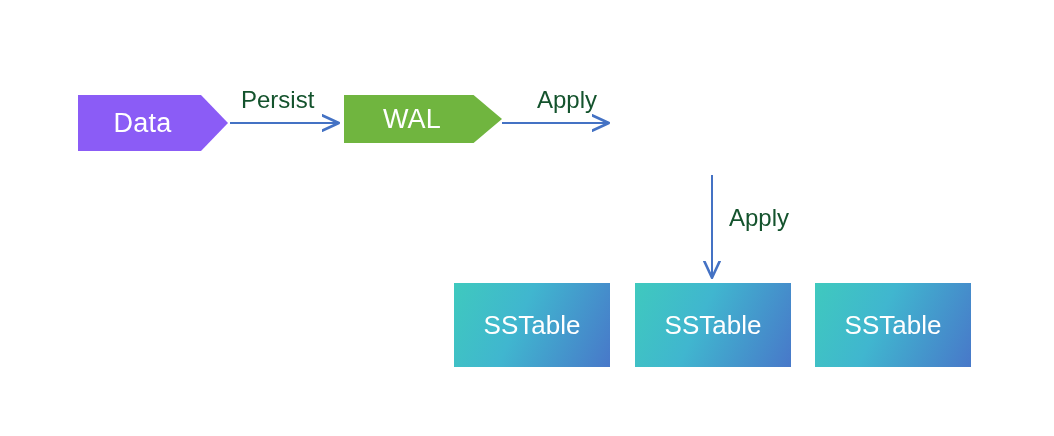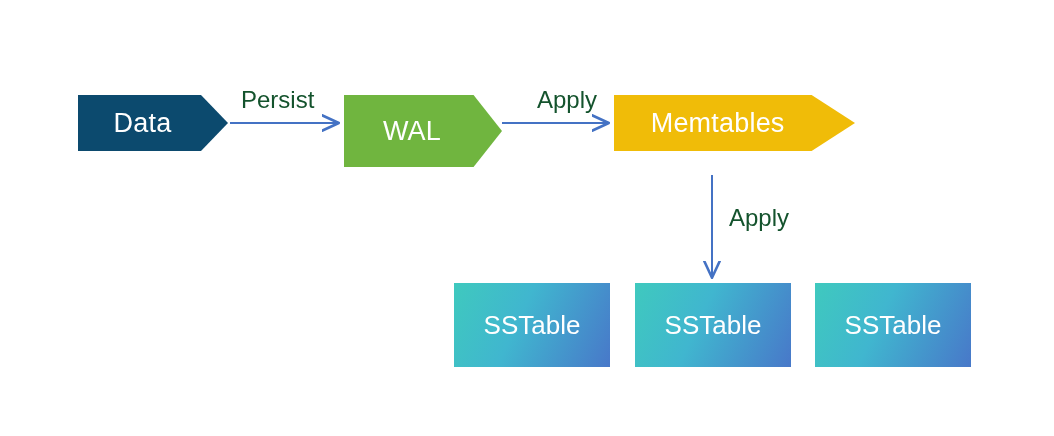--- a/index.html
+++ b/index.html
@@ -39,27 +39,27 @@
   .chevron .chv-label {
     position: relative;
     left: -7%;
   }
 
   #shape-data {
     left: 78px;
     top: 95px;
     width: 150px;
     height: 56px;
-    background: #0c4a6e;
+    background: #8b5cf6;
   }
   #shape-wal {
     left: 344px;
     top: 95px;
     width: 158px;
-    height: 72px;
+    height: 48px;
     background: #70B53F;
   }
   #shape-memtables {
     left: 614px;
     top: 95px;
     width: 241px;
     height: 56px;
     background: #F0BC08;
   }
 
@@ -129,23 +129,20 @@
   </svg>
 
   <div class="chevron" id="shape-data">
     <span class="chv-label">Data</span>
   </div>
 
   <div class="chevron" id="shape-wal">
     <span class="chv-label">WAL</span>
   </div>
 
-  <div class="chevron" id="shape-memtables">
-    <span class="chv-label">Memtables</span>
-  </div>
 
   <div class="sstable" id="sstable-0">
     <span>SSTable</span>
   </div>
 
   <div class="sstable" id="sstable-1">
     <span>SSTable</span>
   </div>
 
   <div class="sstable" id="sstable-2">

